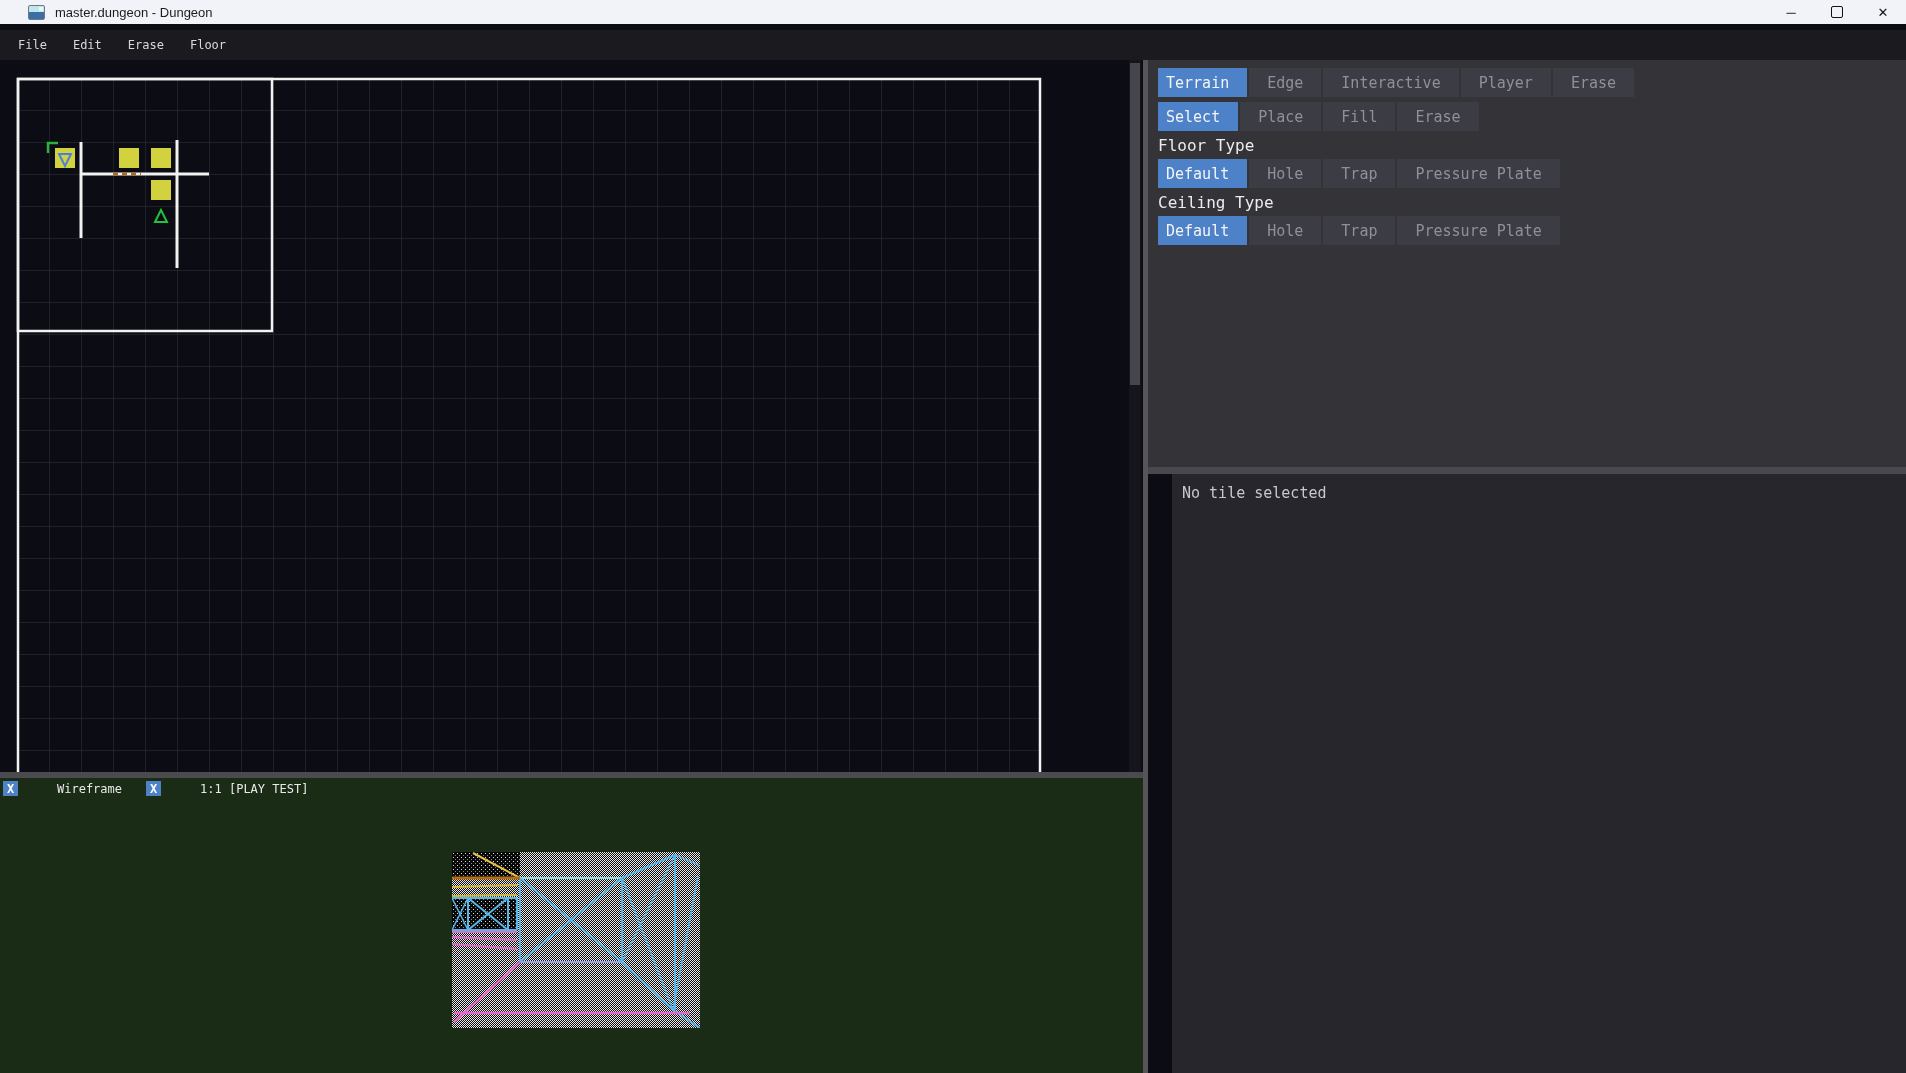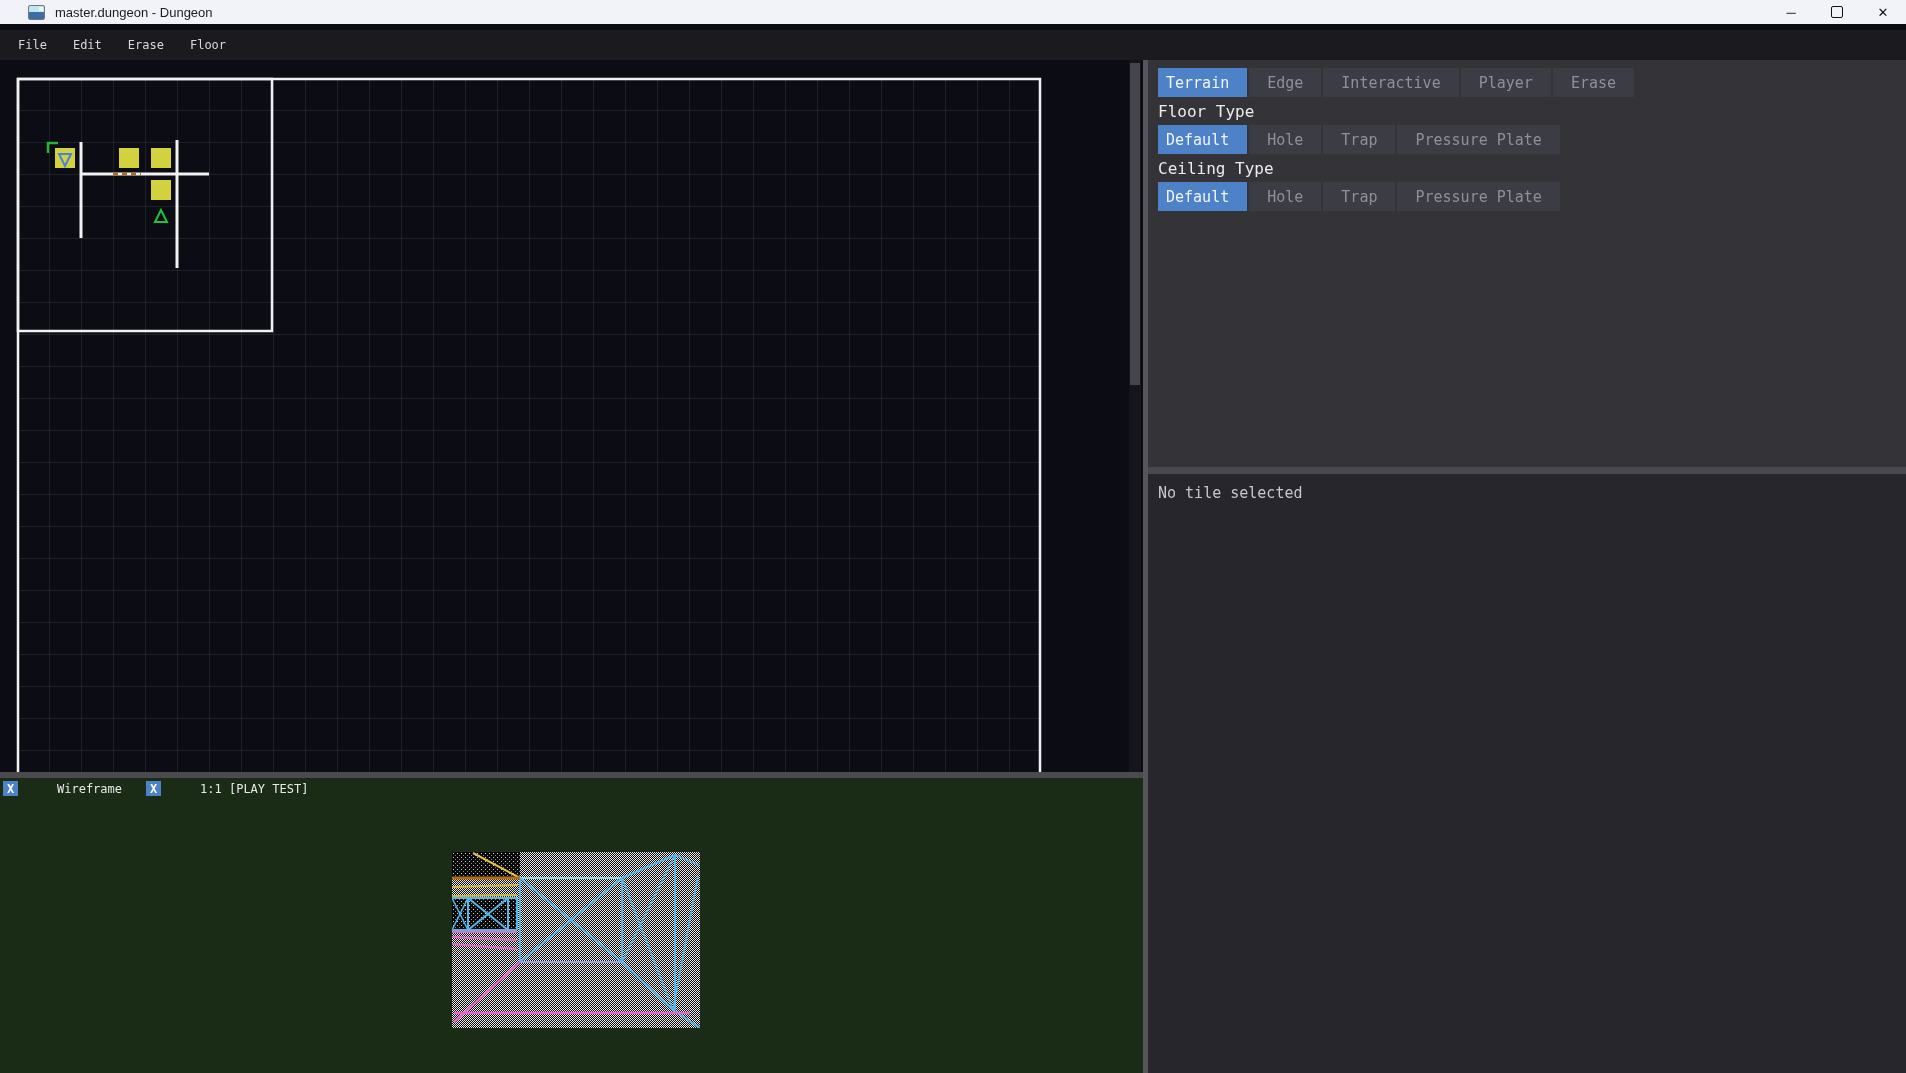--- a/index.html
+++ b/index.html
@@ -33,21 +33,21 @@
   .toggle .box{width:15px;height:15px;background:#4d82c8;color:#fff;font-size:12px;font-weight:bold;
                display:flex;align-items:center;justify-content:center;margin-right:7px;}
   .toggle .lbl{color:#e9e9e9;font-size:12px;margin-left:32px;}
   #wireframe-svg{position:absolute;left:452px;top:74px;}
   
   #v-divider{position:absolute;left:1143px;top:60px;width:5px;height:1013px;background:#55555a;}
   #right-panel{position:absolute;left:1148px;top:60px;width:758px;height:1013px;
                display:flex;flex-direction:column;}
   #panel-top{height:407px;background:#333338;padding:8px 0 0 10px;box-sizing:border-box;}
   #panel-divider{height:7px;background:#48484e;}
-  #panel-bottom{flex:1;background:#26262c;padding:10px 0 0 10px;box-sizing:border-box;}
+  #panel-bottom{flex:1;background:#26262c;padding:10px 0 0 10px;box-sizing:border-box;margin-left:24px;}
   .btn-row{display:flex;gap:2px;margin-bottom:5px;}
   .btn{height:29px;padding:0 18px;display:flex;align-items:center;font-size:15px;
        background:#3c3c44;color:#90909a;white-space:nowrap;}
   .btn.active{background:#4d82c8;color:#f4f4f6;padding-left:8px;}
   .section-label{color:#ececec;font-size:16px;margin:5px 5px 4px 0;}
   #selection-status{color:#c8c8cc;font-size:15px;}
 </style>
 </head>
 <body>
 
@@ -181,20 +181,26 @@
   <div id="v-divider"></div>
   <div id="right-panel">
     <div id="panel-top">
       <div class="btn-row" id="tabs-row">
           <div class="btn active">Terrain</div>
           <div class="btn">Edge</div>
           <div class="btn">Interactive</div>
           <div class="btn">Player</div>
           <div class="btn">Erase</div>
         </div>
+      <div class="btn-row" id="tools-row">
+          <div class="btn active">Select</div>
+          <div class="btn">Place</div>
+          <div class="btn">Fill</div>
+          <div class="btn">Erase</div>
+        </div>
       <div class="section-label">Floor Type</div>
       <div class="btn-row" id="floor-type-row">
           <div class="btn active">Default</div>
           <div class="btn">Hole</div>
           <div class="btn">Trap</div>
           <div class="btn">Pressure Plate</div>
         </div>
       <div class="section-label">Ceiling Type</div>
       <div class="btn-row" id="ceiling-type-row">
           <div class="btn active">Default</div>

